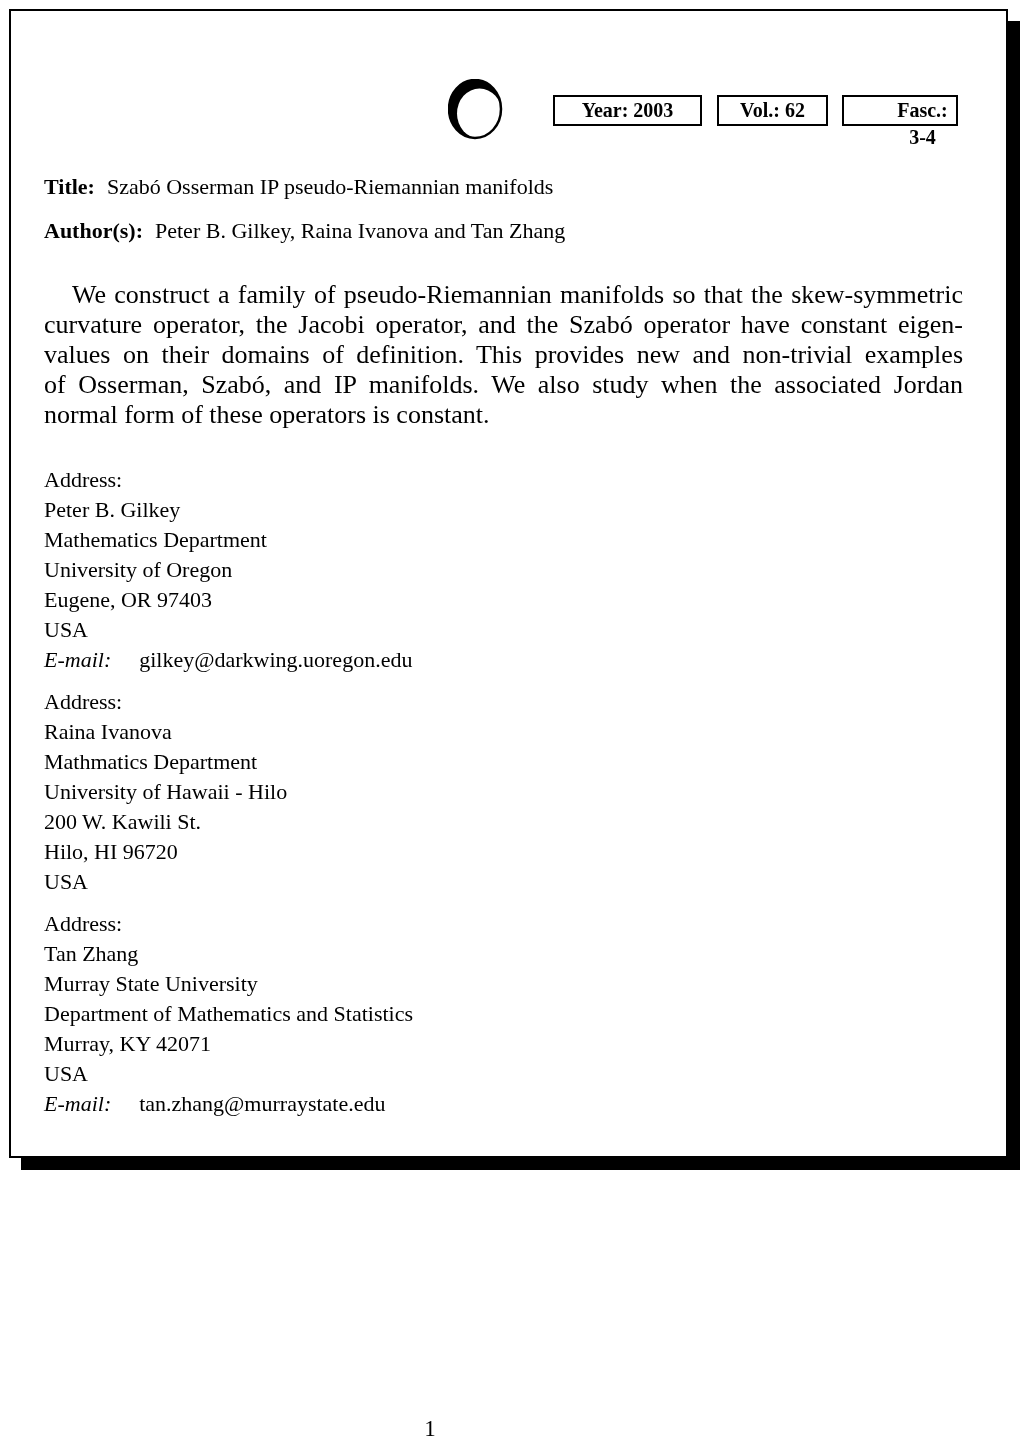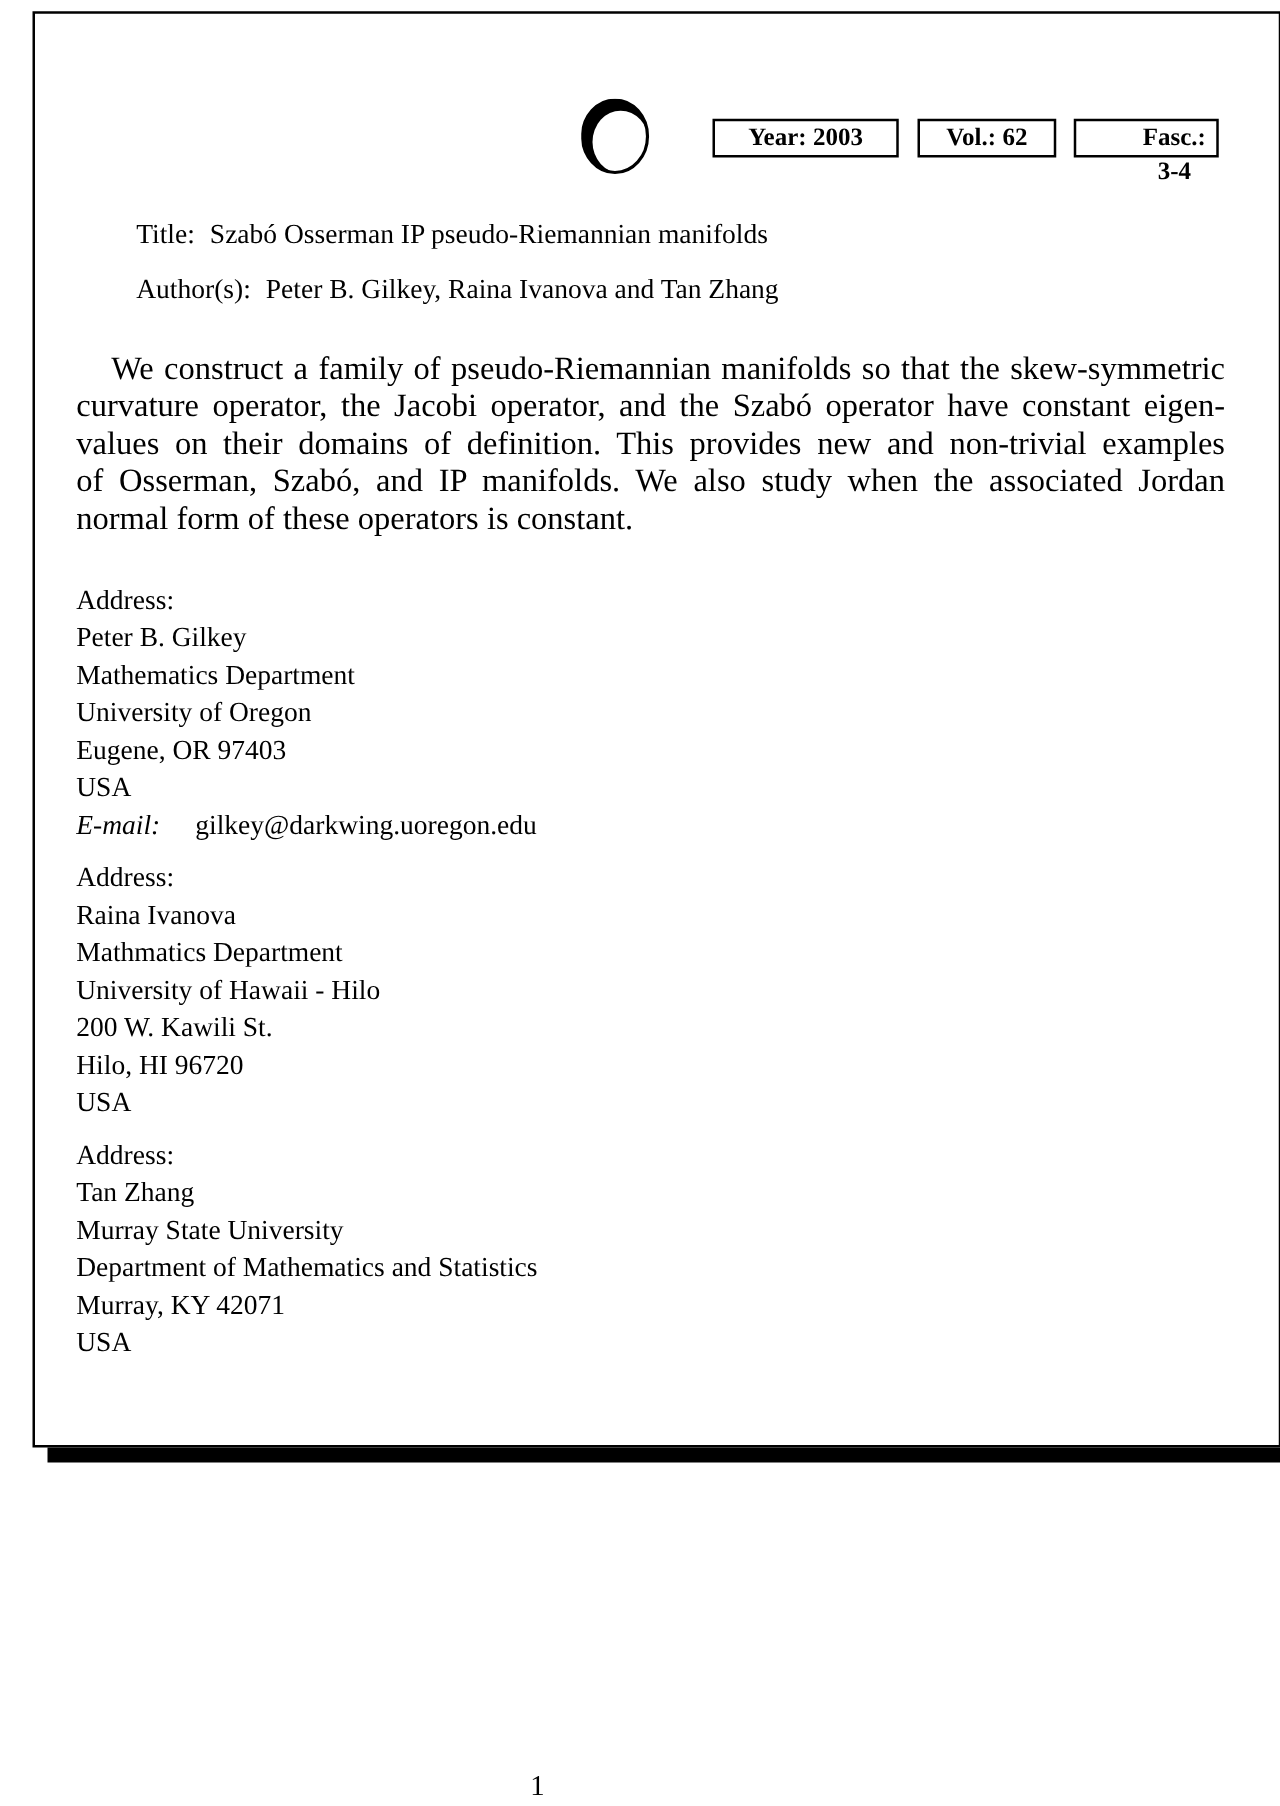--- a/index.html
+++ b/index.html
@@ -13,21 +13,21 @@
   }
   .page {
     position: relative;
     width: 1024px;
     height: 1445px;
     background: #fff;
     overflow: hidden;
   }
   .sheet {
     position: absolute;
-    left: 26px;
+    left: 9px;
     top: 9px;
     width: 999px;
     height: 1149px;
     box-sizing: border-box;
     border: 2px solid #000;
     background: #fff;
     box-shadow: 12px 12px 0 0 #000;
     padding: 0 43px 0 33px;
   }
   
@@ -57,21 +57,21 @@
   .badge.vol  { width: 111px; margin-left: 15px; }
   .badge.fasc { width: 116px; margin-left: 14px; padding-left: 45px; }
 
   .meta-line {
     font-size: 22px;
     line-height: 30px;
     white-space: nowrap;
   }
   .title-line  { margin-top: 31px; }
   .author-line { margin-top: 14px; }
-  .meta-label { font-weight: normal; margin-right: 12px; margin-left: 48px; }
+  .meta-label { font-weight: bold; margin-right: 12px; }
 
   .abstract { margin-top: 34px; }
   .abs-line {
     font-size: 26px;
     line-height: 30px;
     text-align: justify;
     text-align-last: justify;
   }
   .abs-line.first { text-indent: 28px; }
   .abs-line.last  { text-align-last: left; }
@@ -162,19 +162,22 @@
         <div class="addr-line">USA</div>
       </div>
 
       <div class="address-block">
         <div class="addr-heading">Address:</div>
         <div class="addr-line">Tan Zhang</div>
         <div class="addr-line">Murray State University</div>
         <div class="addr-line">Department of Mathematics and Statistics</div>
         <div class="addr-line">Murray, KY 42071</div>
         <div class="addr-line">USA</div>
+        <div class="email-line">
+          <span class="email-label">E-mail:</span><span class="email-value">tan.zhang@murraystate.edu</span>
+        </div>
       </div>
 
     </div>
   </div>
 
   <div class="page-number">1</div>
 </div>
 
 </body></html>

